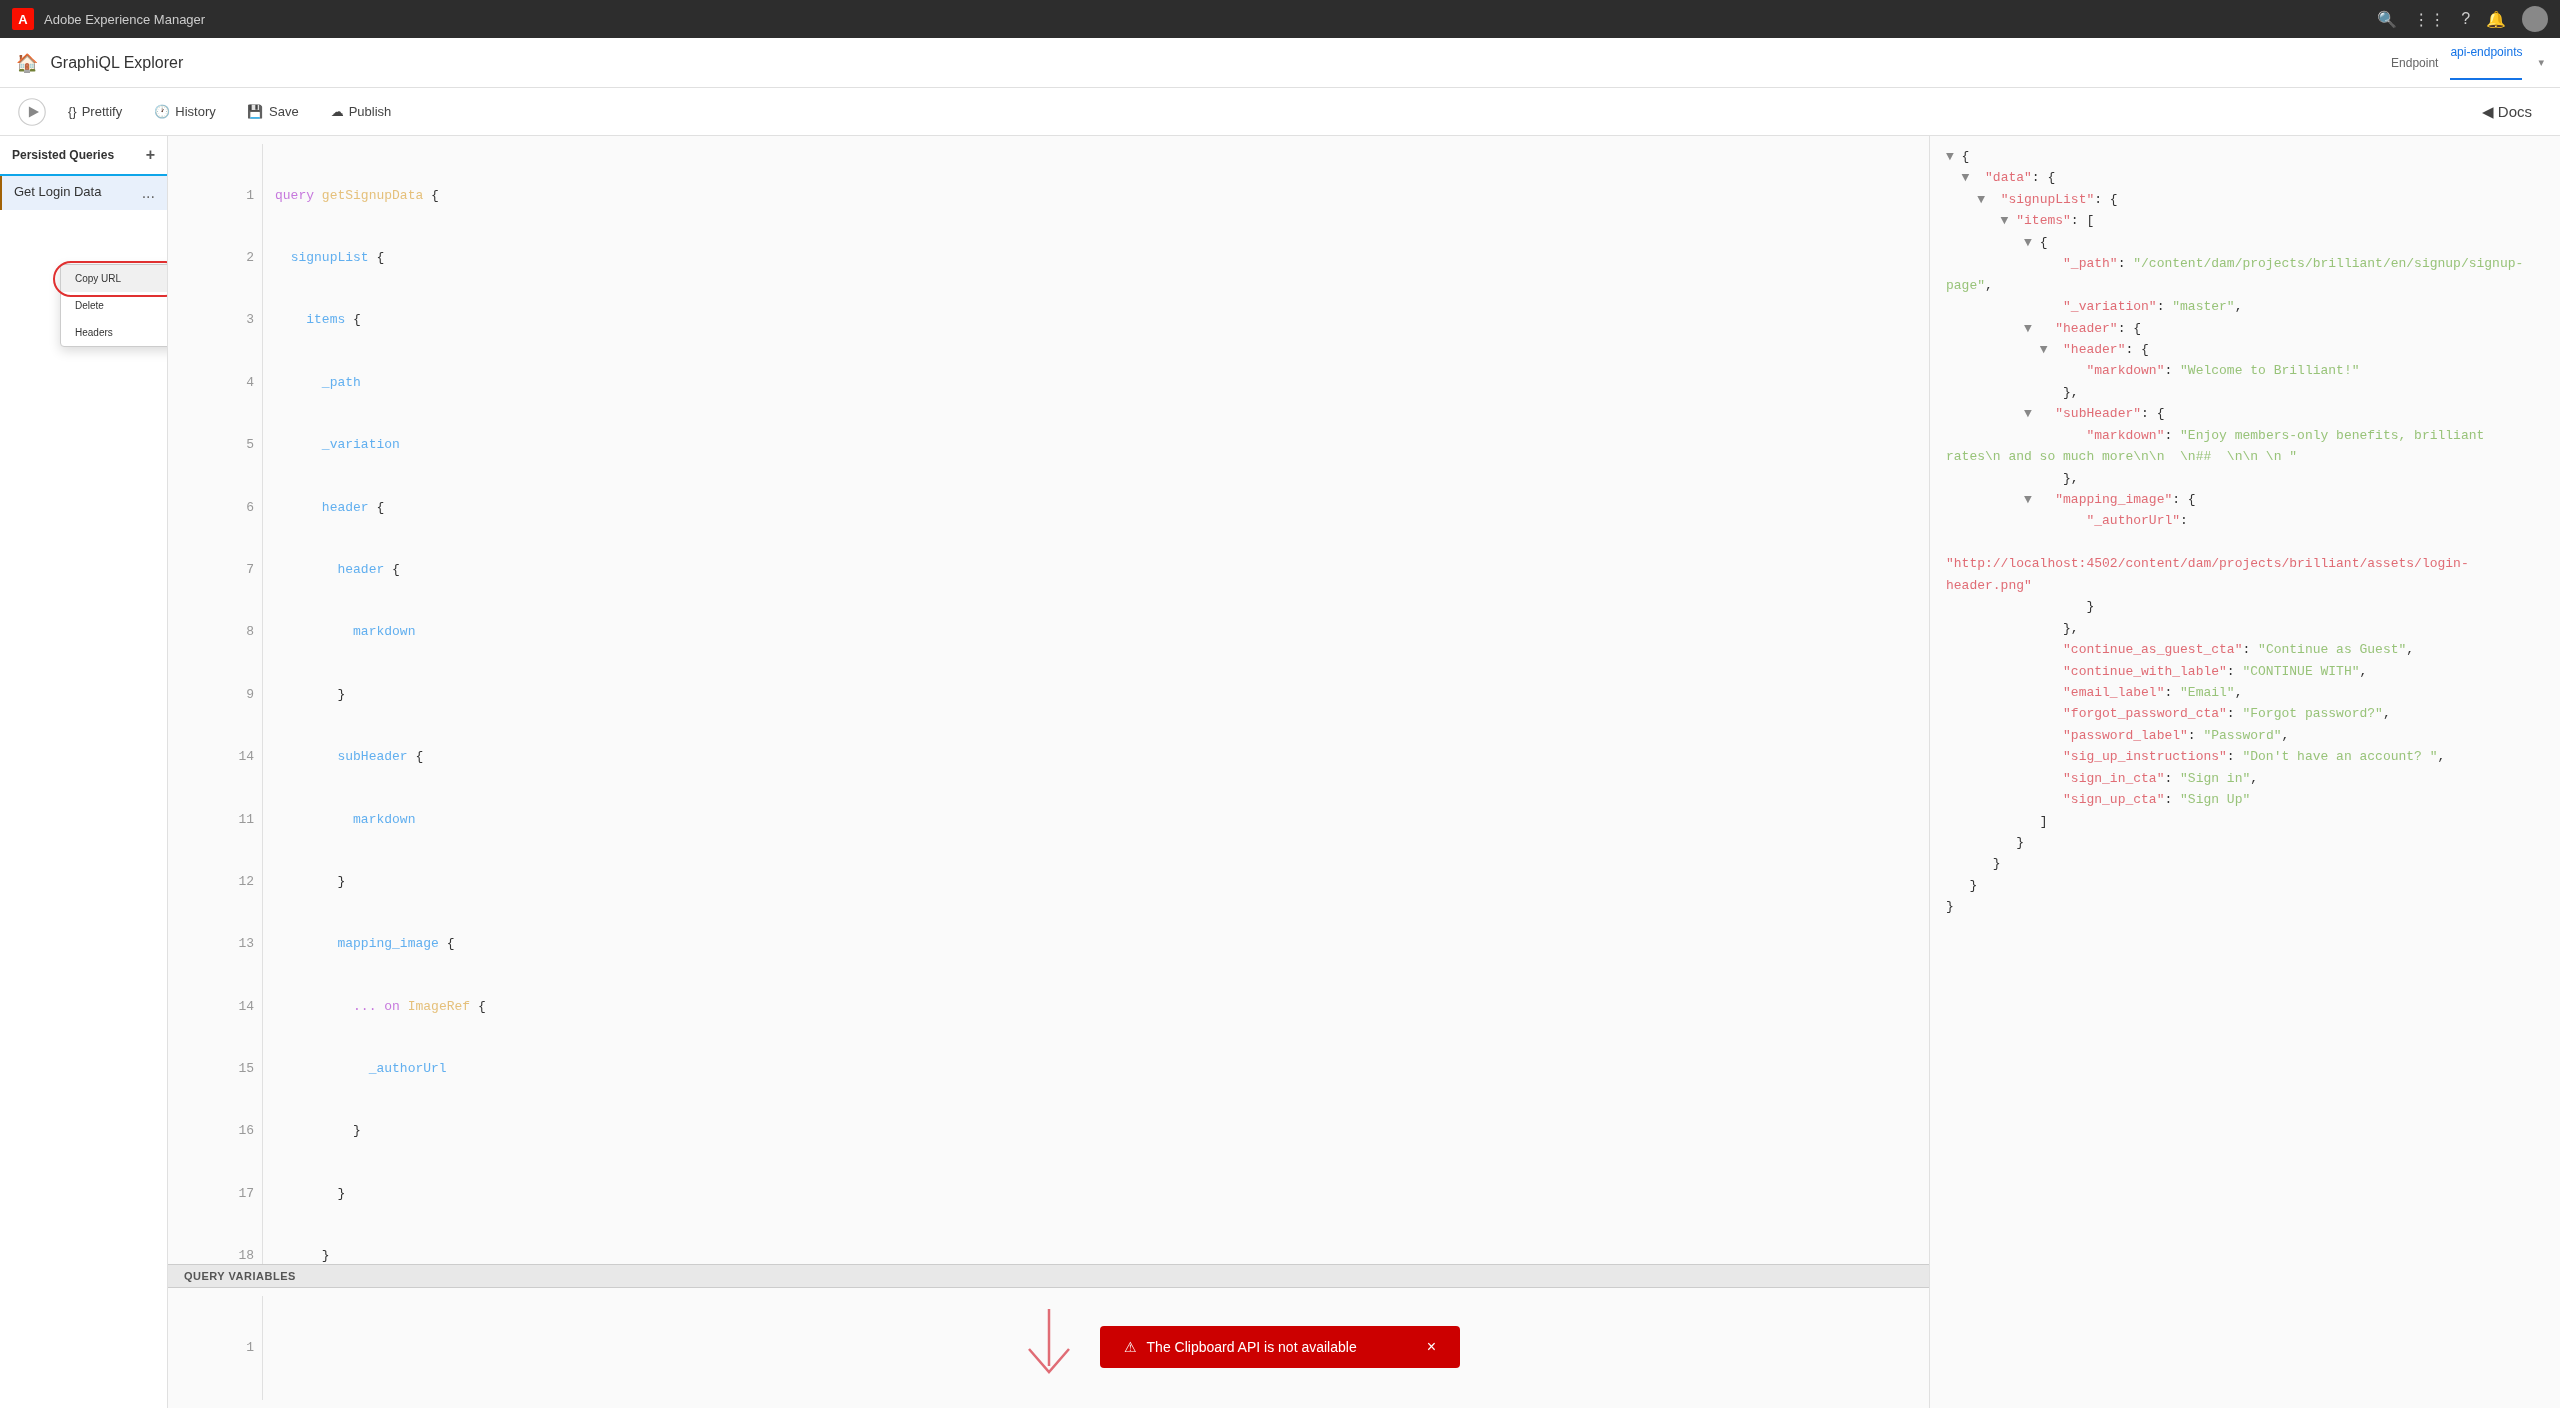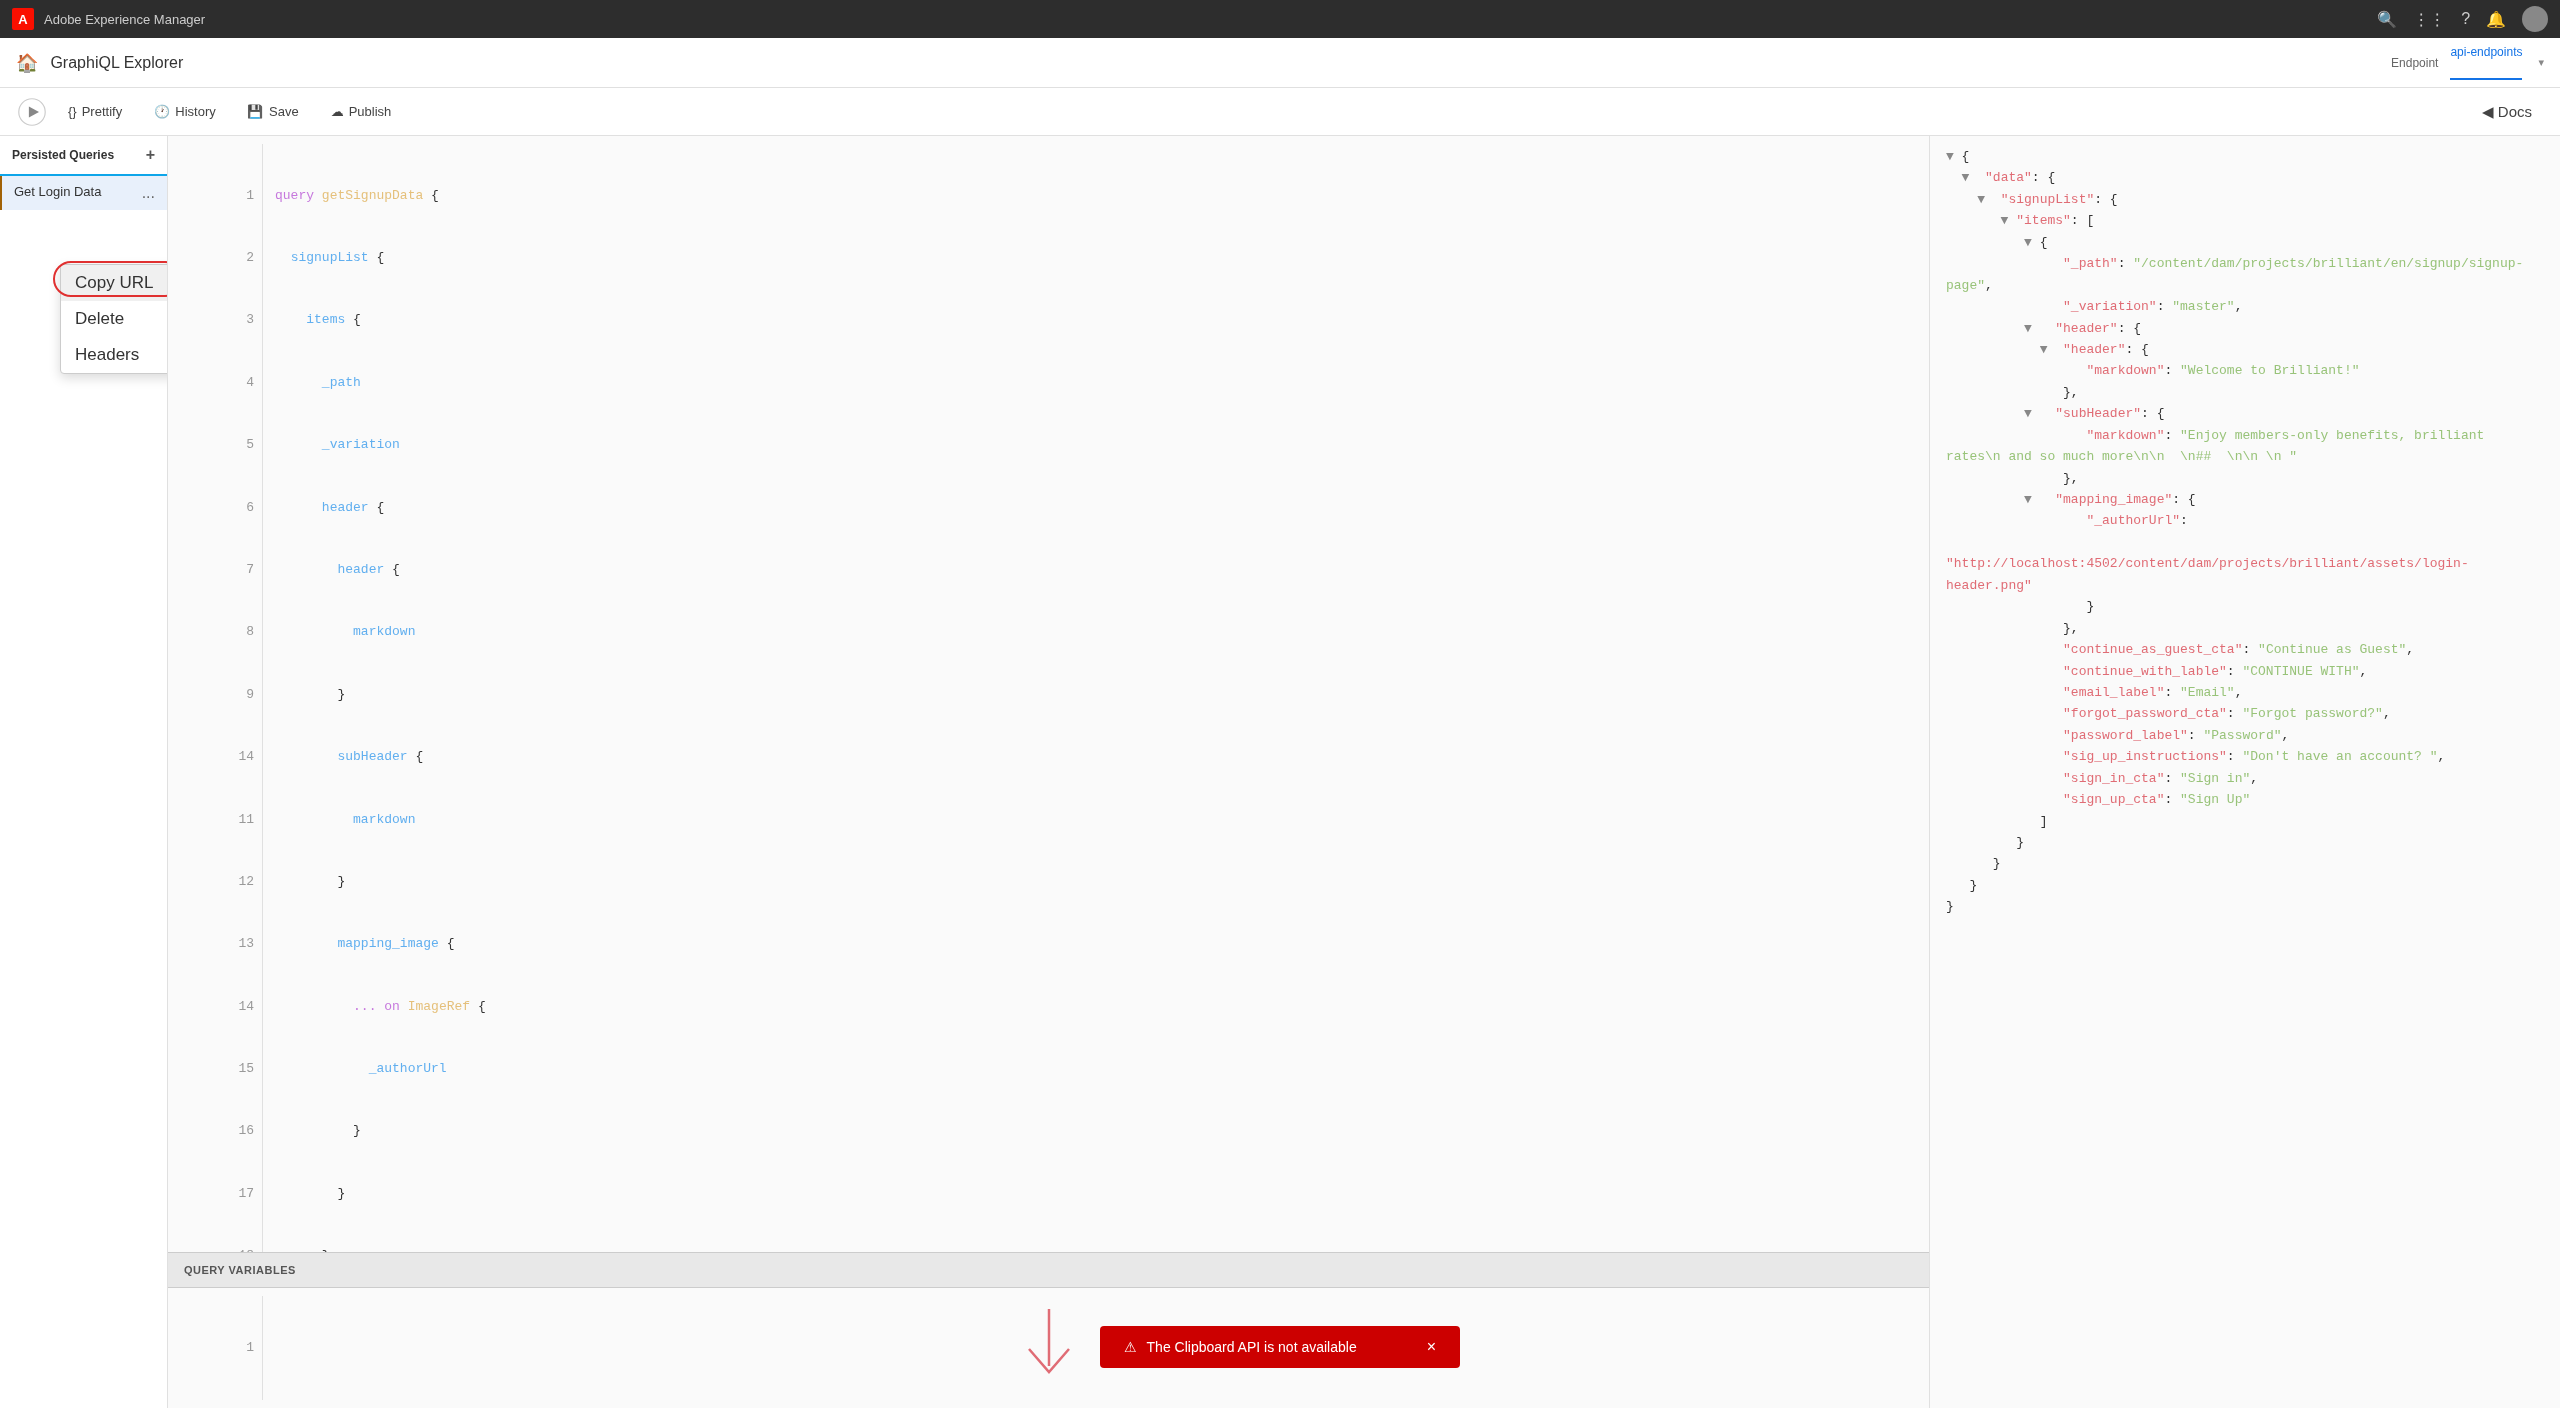--- a/index.html
+++ b/index.html
@@ -118,21 +118,21 @@
       background: #fff;
       border: 1px solid #ccc;
       border-radius: 4px;
       box-shadow: 0 4px 12px rgba(0,0,0,0.15);
       z-index: 200;
       width: 120px;
       overflow: visible;
     }
     .context-menu-item {
       padding: 8px 14px;
-      font-size: 17px;
+      font-size: 10px;
       color: #333;
       cursor: pointer;
     }
     .context-menu-item.active { background: #f0f0f0; }
     .copy-url-circle {
       position: absolute;
       top: -4px; left: -8px;
       width: 130px; height: 36px;
       border: 2px solid #e03030;
       border-radius: 18px;
@@ -147,21 +147,21 @@
       border-right: 1px solid #e0e0e0;
       overflow: hidden;
     }
     .editor-top {
       flex: 1;
       background: #fafafa;
       overflow: auto;
       position: relative;
     }
     .query-variables-bar {
-      height: 36px;
+      height: 24px;
       background: #e8e8e8;
       border-top: 1px solid #ccc;
       border-bottom: 1px solid #ccc;
       display: flex; align-items: center; padding: 0 16px;
       font-size: 11px; font-weight: 600; color: #555; letter-spacing: 0.5px;
     }
     .editor-bottom {
       height: 120px;
       background: #fafafa;
       overflow: auto;

